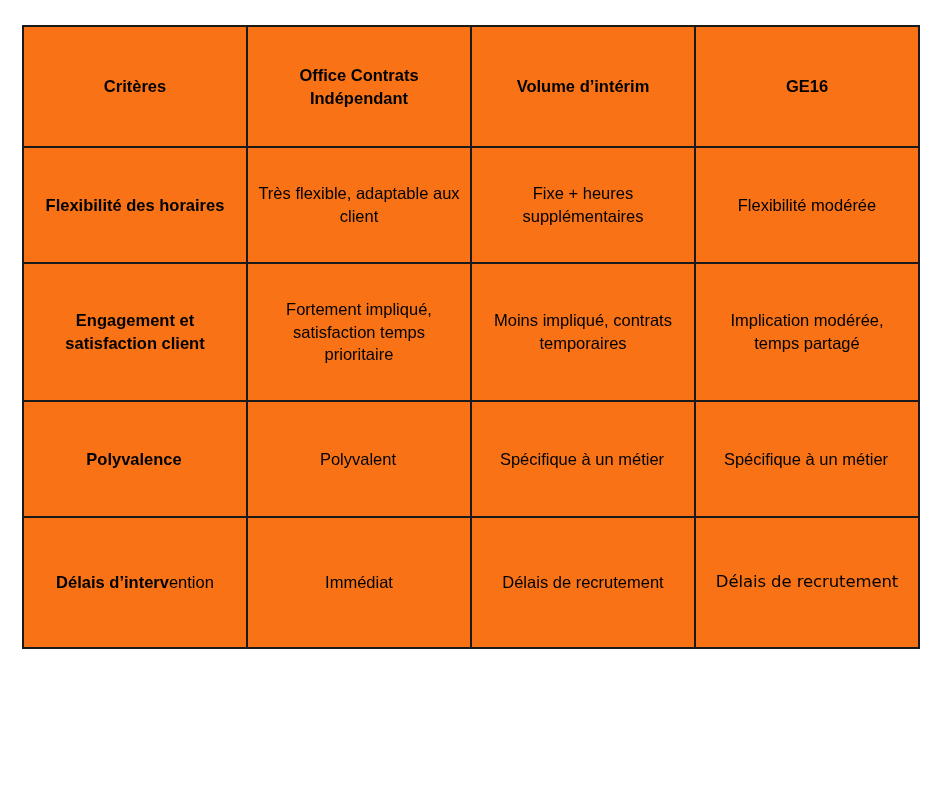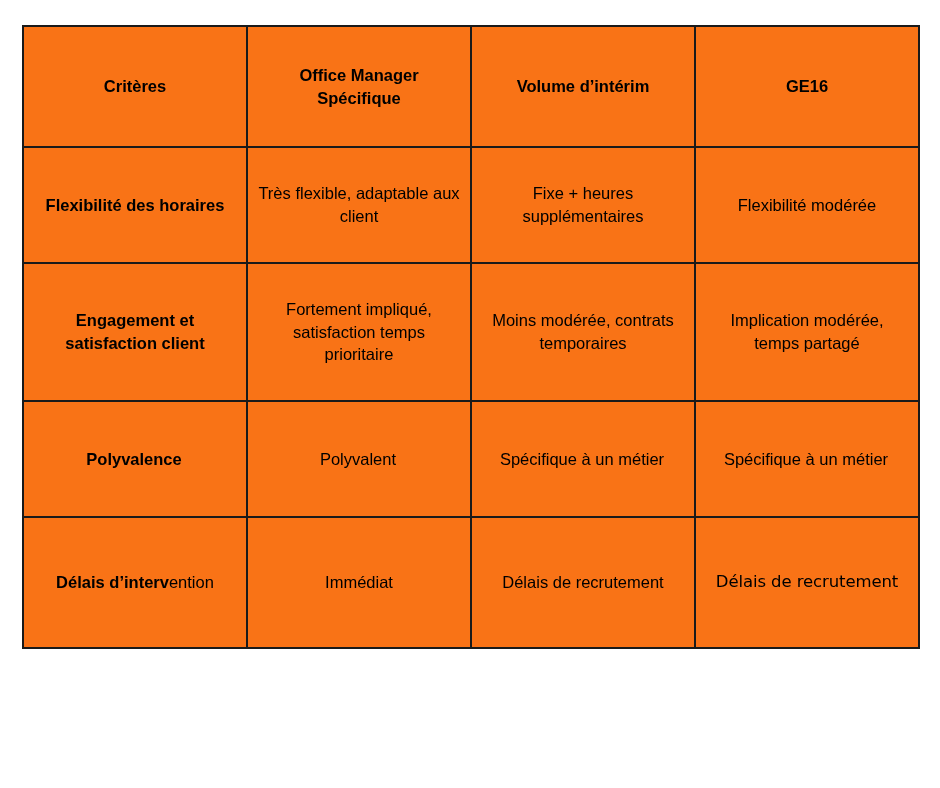--- a/index.html
+++ b/index.html
@@ -87,38 +87,38 @@
       <col>
         <col>
         <col>
         <col>
     </colgroup>
     <tbody>
 
       <tr class="row-header">
         <td>Critères</td>
         <td>
-          <span>Office Manager</span><br>
-          <span>Spécifique</span>
+          <span>Office Contrats</span><br>
+          <span>Indépendant</span>
         </td>
         <td>Volume d’intérim</td>
         <td>GE16</td>
       </tr>
 
       <tr class="row-1">
         <td class="criteria-cell">Flexibilité des horaires</td>
         <td>Très flexible, adaptable aux client</td>
         <td>Fixe + heures supplémentaires</td>
         <td>Flexibilité modérée</td>
       </tr>
 
       <tr class="row-2">
         <td class="criteria-cell">Engagement et satisfaction client</td>
         <td>Fortement impliqué, satisfaction temps prioritaire</td>
-        <td>Moins modérée, contrats temporaires</td>
+        <td>Moins impliqué, contrats temporaires</td>
         <td>Implication modérée, temps partagé</td>
       </tr>
 
       <tr class="row-3">
         <td class="criteria-cell">Polyvalence</td>
         <td>Polyvalent</td>
         <td>Spécifique à un métier</td>
         <td>Spécifique à un métier</td>
       </tr>
 

